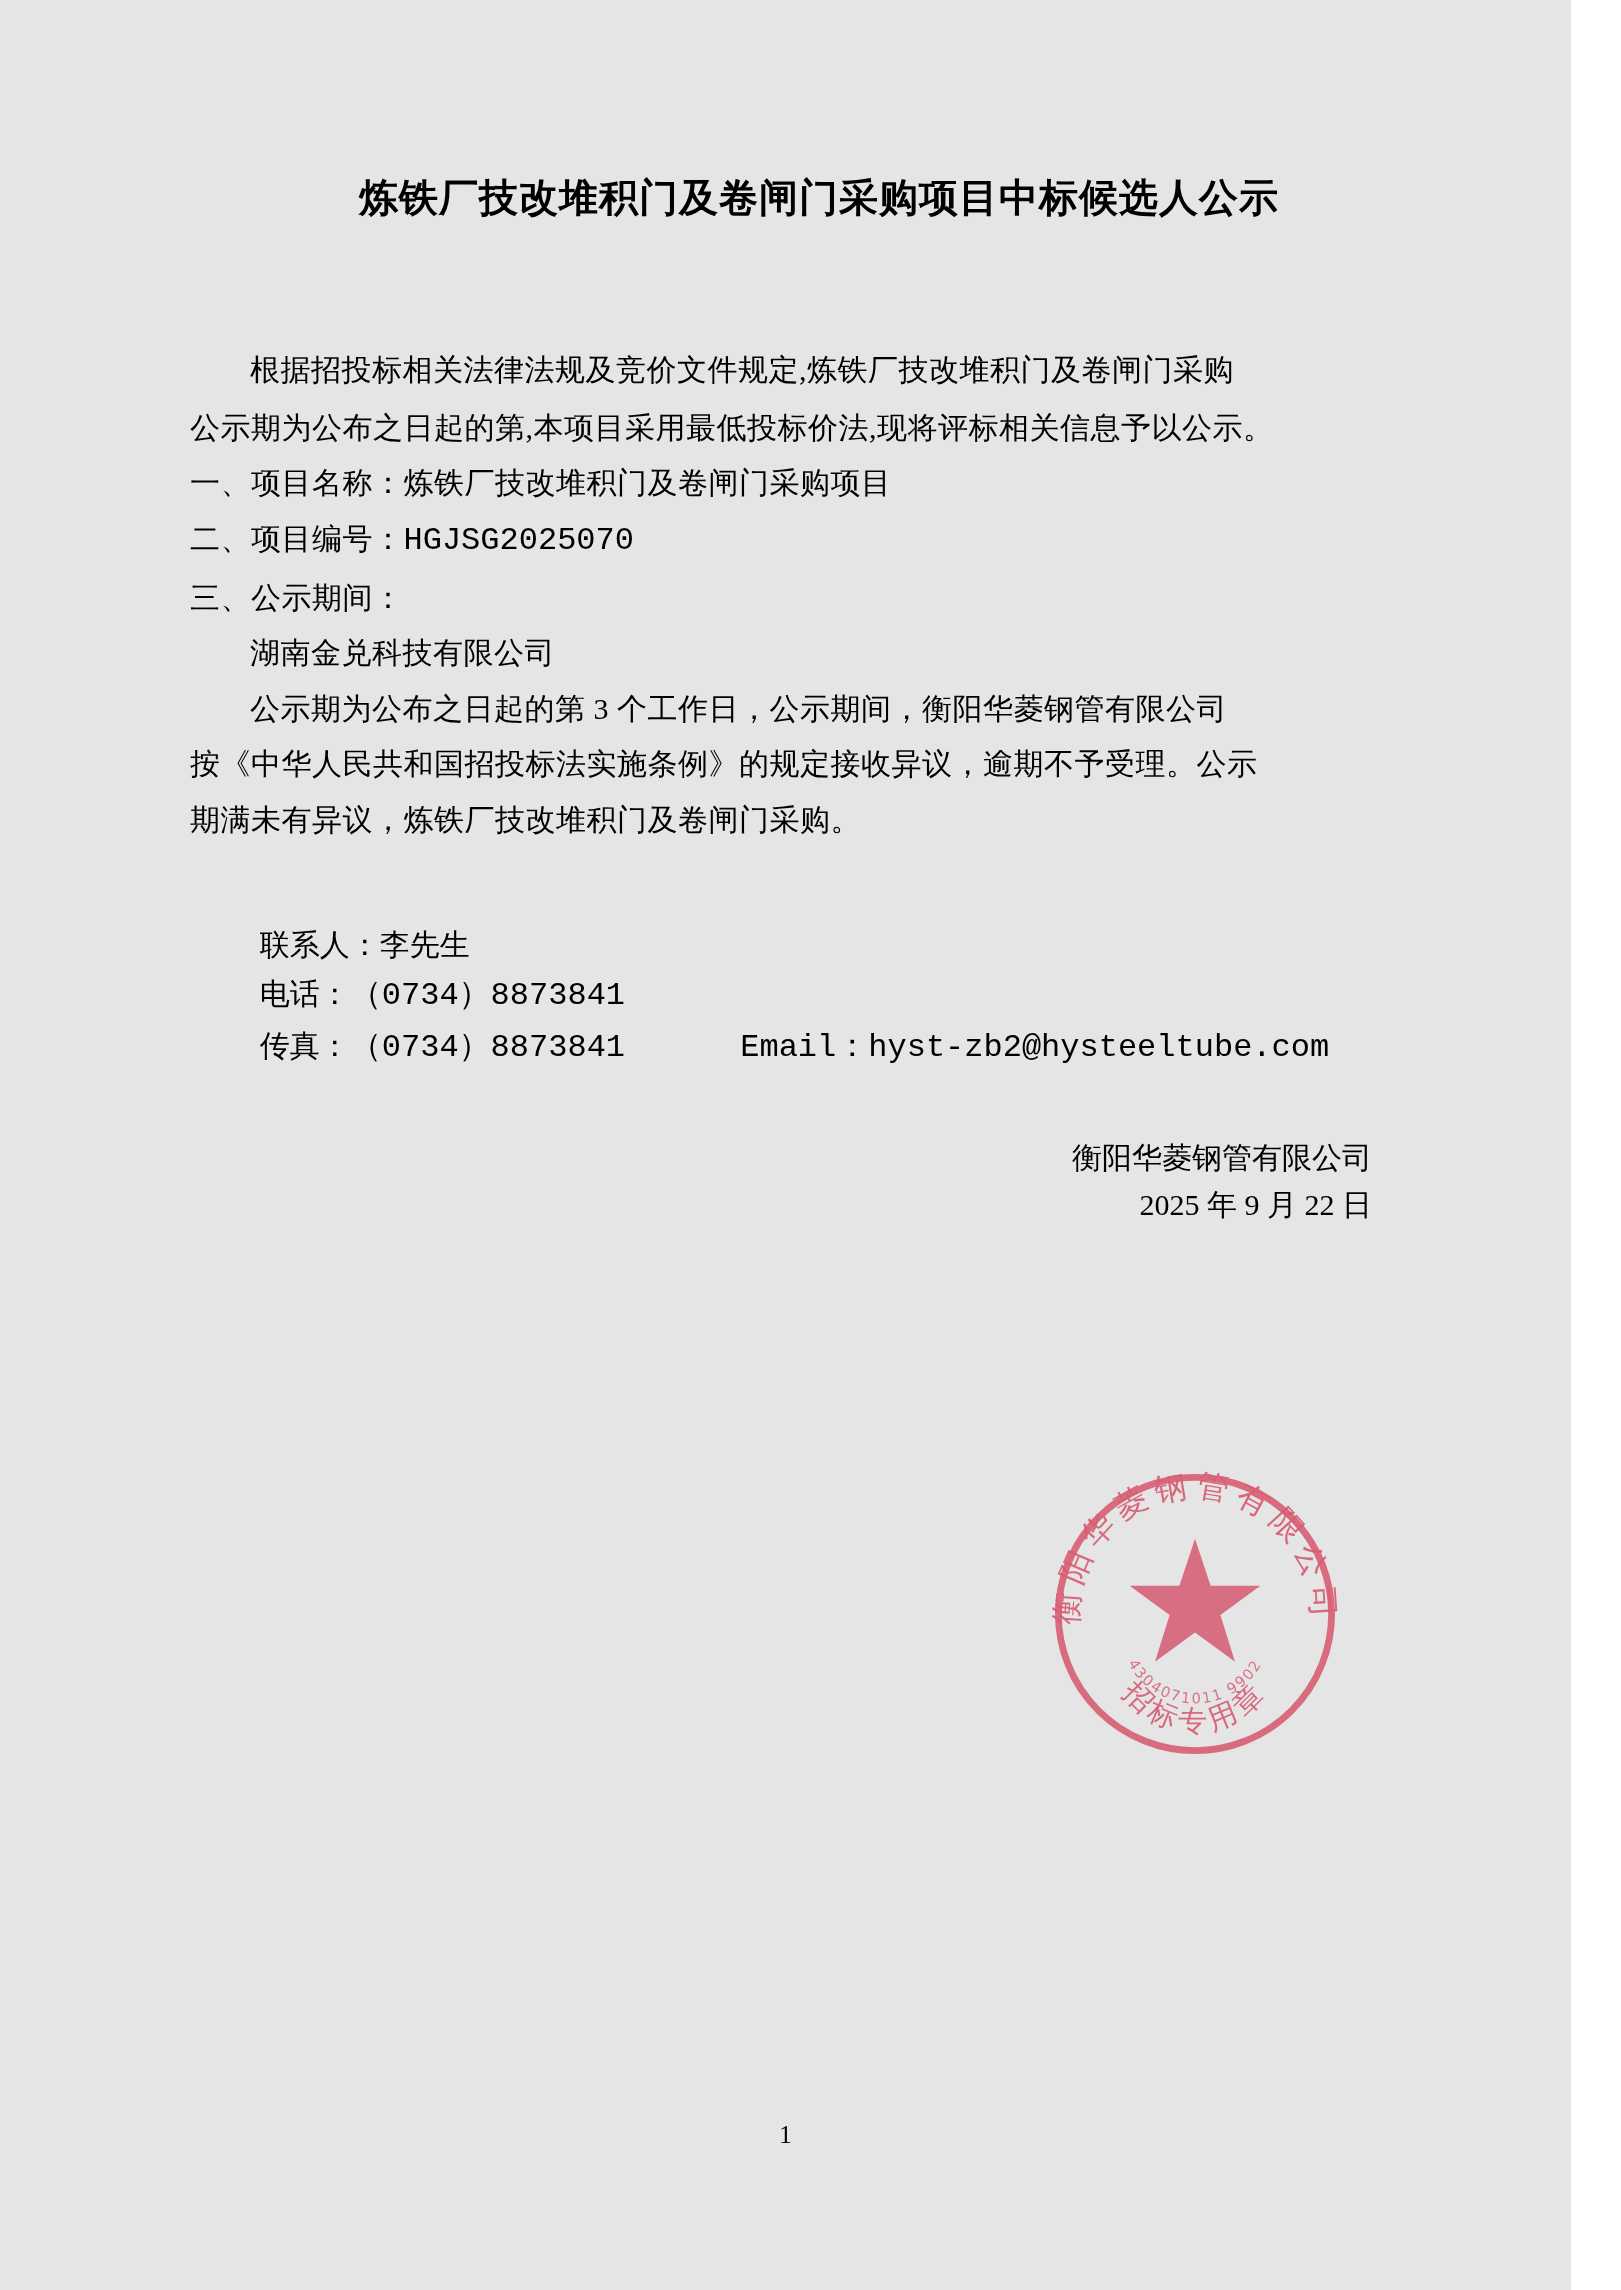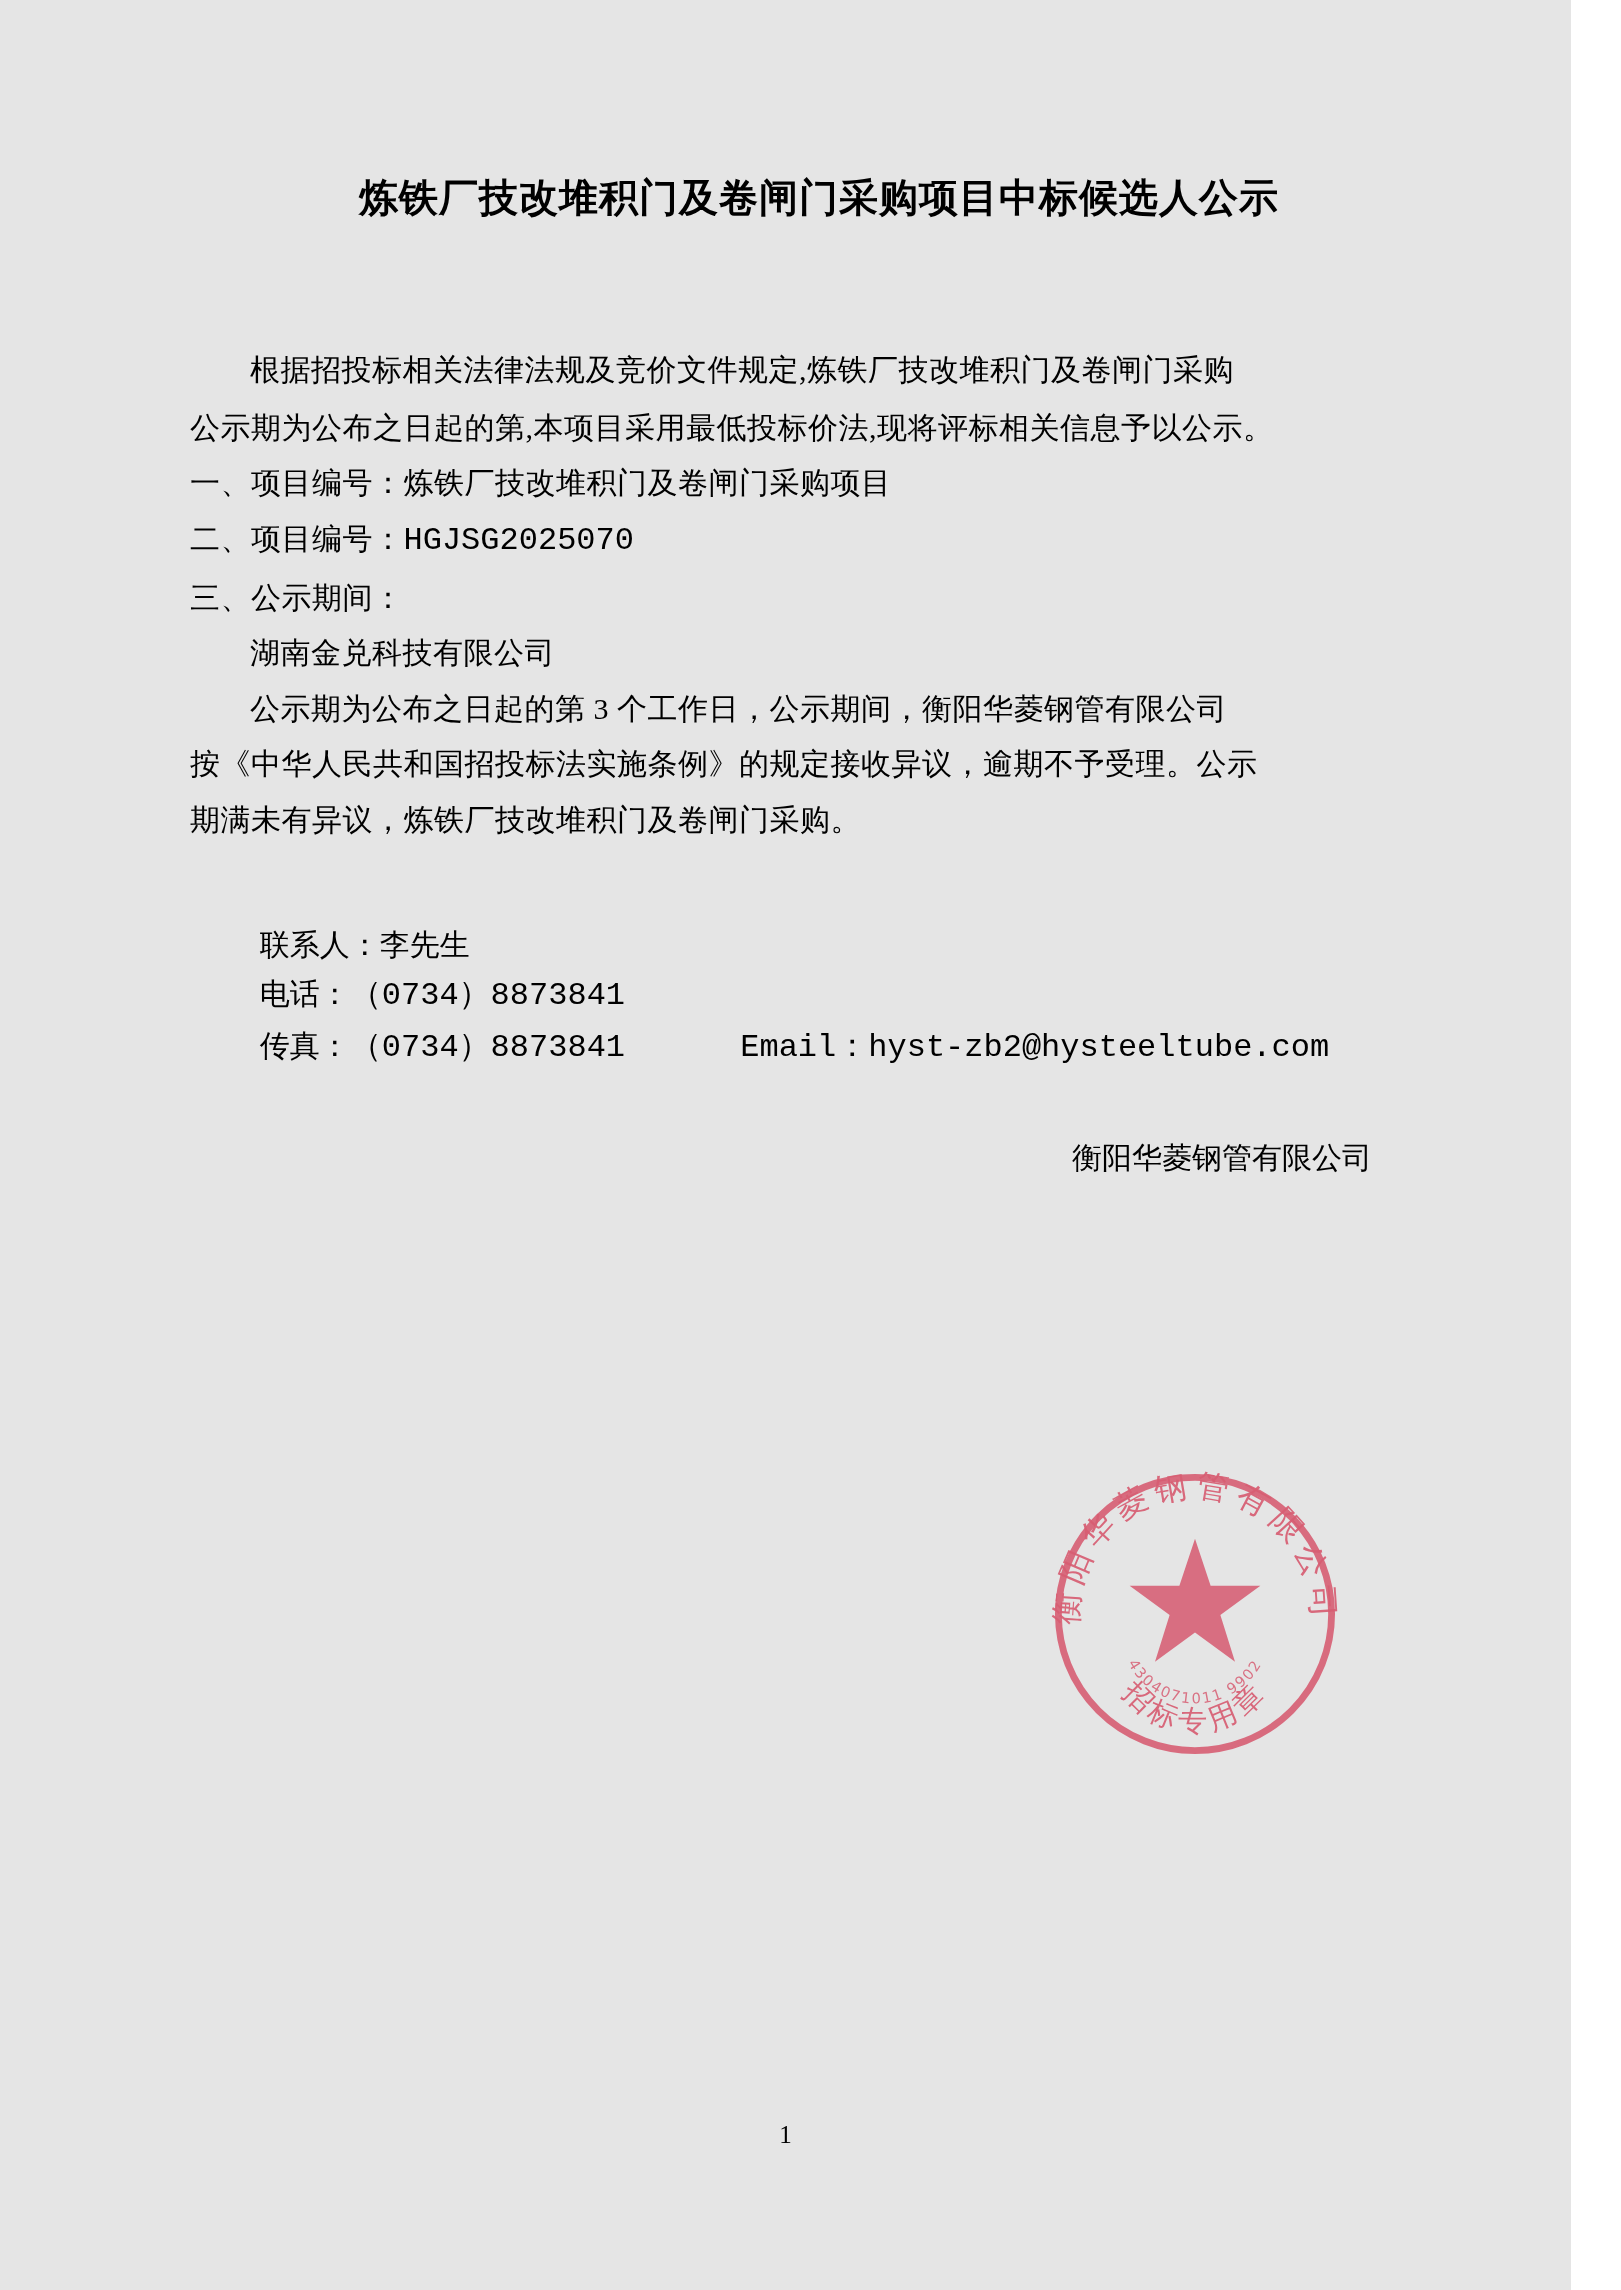--- a/index.html
+++ b/index.html
@@ -106,21 +106,21 @@
 
     <div class="doc-title">炼铁厂技改堆积门及卷闸门采购项目中标候选人公示</div>
 
     <div class="body-block">
 
       <p class="para">
         <span class="line">根据招投标相关法律法规及竞价文件规定,炼铁厂技改堆积门及卷闸门采购</span>
       </p>
       <p class="line">公示期为公布之日起的第,本项目采用最低投标价法,现将评标相关信息予以公示。</p>
 
-      <p class="line">一、项目编号：炼铁厂技改堆积门及卷闸门采购项目</p>
+      <p class="line">一、项目名称：炼铁厂技改堆积门及卷闸门采购项目</p>
 
       <p class="line"><span>二、项目编号：</span><span class="mono">HGJSG2025070</span></p>
 
       <p class="line">三、公示期间：</p>
 
       <p class="line indent-item">湖南金兑科技有限公司</p>
 
       <p class="line indent1">公示期为公布之日起的第 3 个工作日，公示期间，衡阳华菱钢管有限公司</p>
       <p class="line">按《中华人民共和国招投标法实施条例》的规定接收异议，逾期不予受理。公示</p>
       <p class="line">期满未有异议，炼铁厂技改堆积门及卷闸门采购。</p>
@@ -128,20 +128,21 @@
     </div>
 
     <div class="contact-block">
       <div class="row">联系人：李先生</div>
       <div class="row"><span>电话：</span><span class="mono">（0734）8873841</span></div>
       <div class="row"><span>传真：</span><span class="mono">（0734）8873841</span><span class="mono">&nbsp;&nbsp;&nbsp;&nbsp;&nbsp;&nbsp;</span><span class="mono">Email：</span><span class="mono">hyst-zb2@hysteeltube.com</span></div>
     </div>
 
     <div class="sign-block">
       <div>衡阳华菱钢管有限公司</div>
+      <div>2025 年 9 月 22 日</div>
     </div>
 
   </div>
 
   <div class="stamp">
     <svg viewBox="0 0 330 330" width="322" height="322" xmlns="http://www.w3.org/2000/svg">
       <defs>
         <path id="outerArc" d="M 45,165 A 120,120 0 1 1 285,165" fill="none"></path>
         <path id="innerArc" d="M 75,195 A 90,90 0 0 0 255,195" fill="none"></path>
         <path id="codeArc" d="M 90,200 A 78,78 0 0 0 240,200" fill="none"></path>

